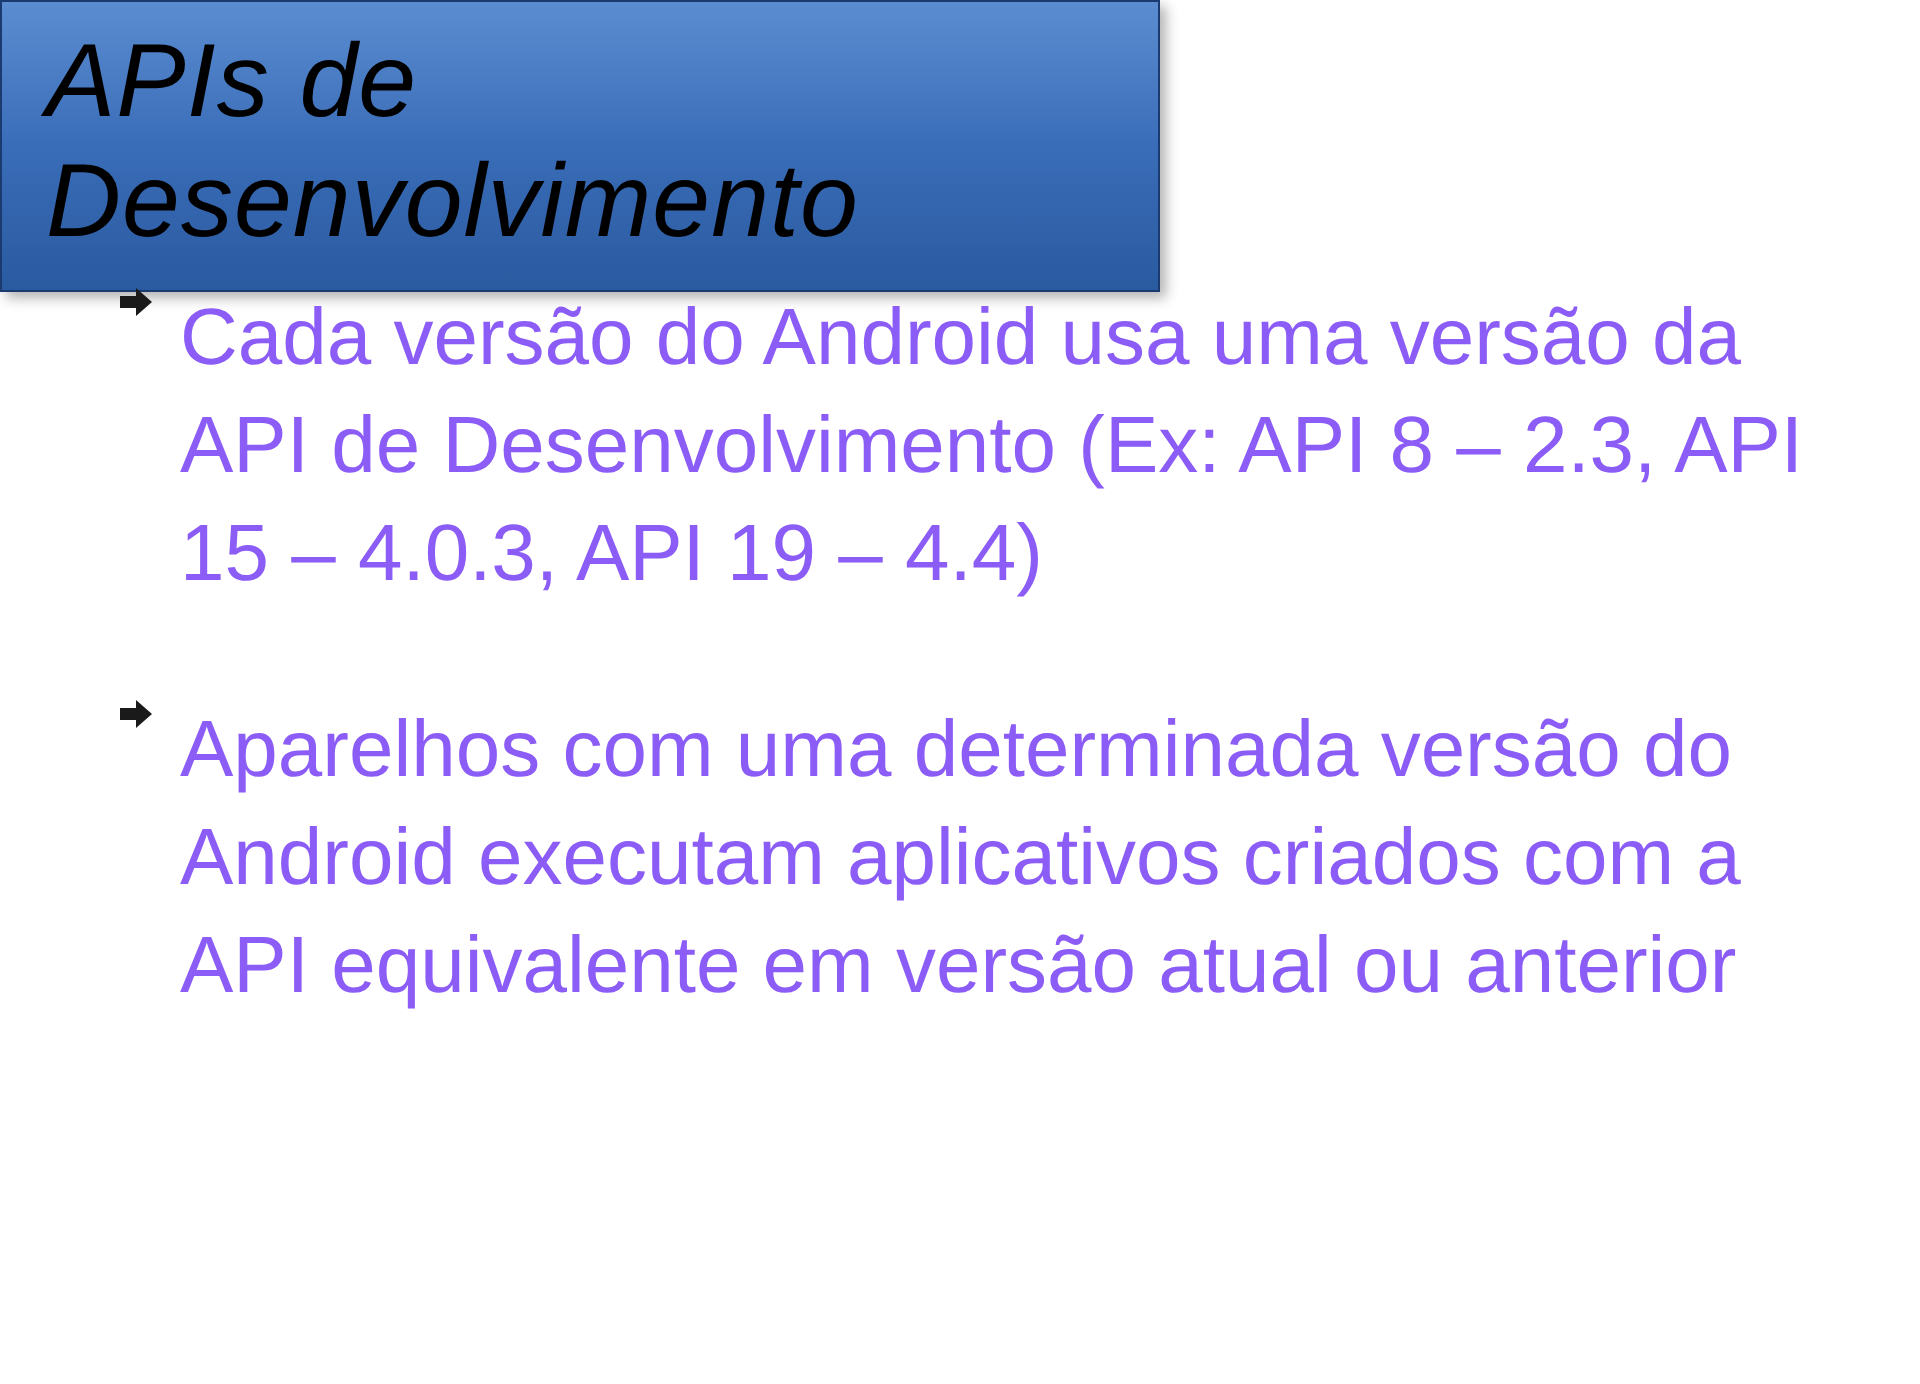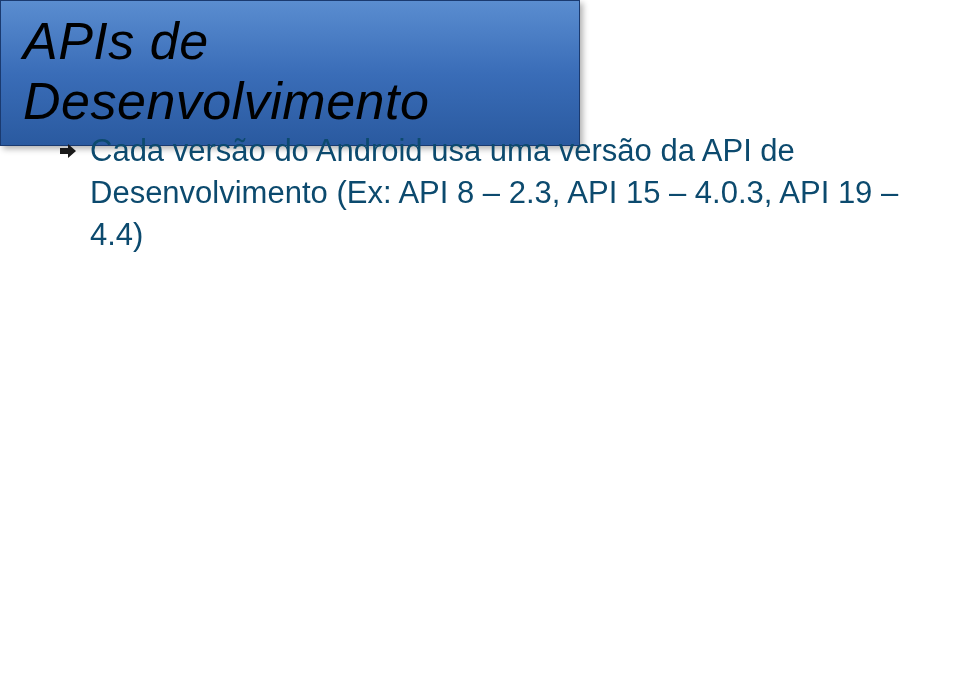--- a/index.html
+++ b/index.html
@@ -44,39 +44,48 @@
   .bullet-icon {
     flex: 0 0 auto;
     margin-right: 14px;
     margin-top: 14px;
   }
   .bullet-icon svg {
     display: block;
   }
   .bullet-text {
     flex: 1 1 auto;
-    color: #0c4a6e;
-    font-size: 31px;
+    color: #8b5cf6;
+    font-size: 40px;
     line-height: 1.35;
+    margin-top: 12px;
   }
 </style>
 </head>
 <body>
 
 <div class="title-box">
   <h1>APIs de Desenvolvimento</h1>
 </div>
 
 <div class="content">
 
   <div class="bullet-row">
     <span class="bullet-icon">
       <svg width="16" height="14" viewBox="0 0 16 14">
           <path d="M0 4 L8 4 L8 0 L16 7 L8 14 L8 10 L0 10 Z" fill="#1a1a1a"></path>
         </svg>
     </span>
     <span class="bullet-text">Cada versão do Android usa uma versão da API de Desenvolvimento (Ex: API 8 – 2.3, API 15 – 4.0.3, API 19 – 4.4)</span>
   </div>
 
+  <div class="bullet-row">
+    <span class="bullet-icon">
+      <svg width="16" height="14" viewBox="0 0 16 14">
+          <path d="M0 4 L8 4 L8 0 L16 7 L8 14 L8 10 L0 10 Z" fill="#1a1a1a"></path>
+        </svg>
+    </span>
+    <span class="bullet-text">Aparelhos com uma determinada versão do Android executam aplicativos criados com a API equivalente em versão atual ou anterior</span>
+  </div>
 
 
 
 </div>
 
 </body></html>

